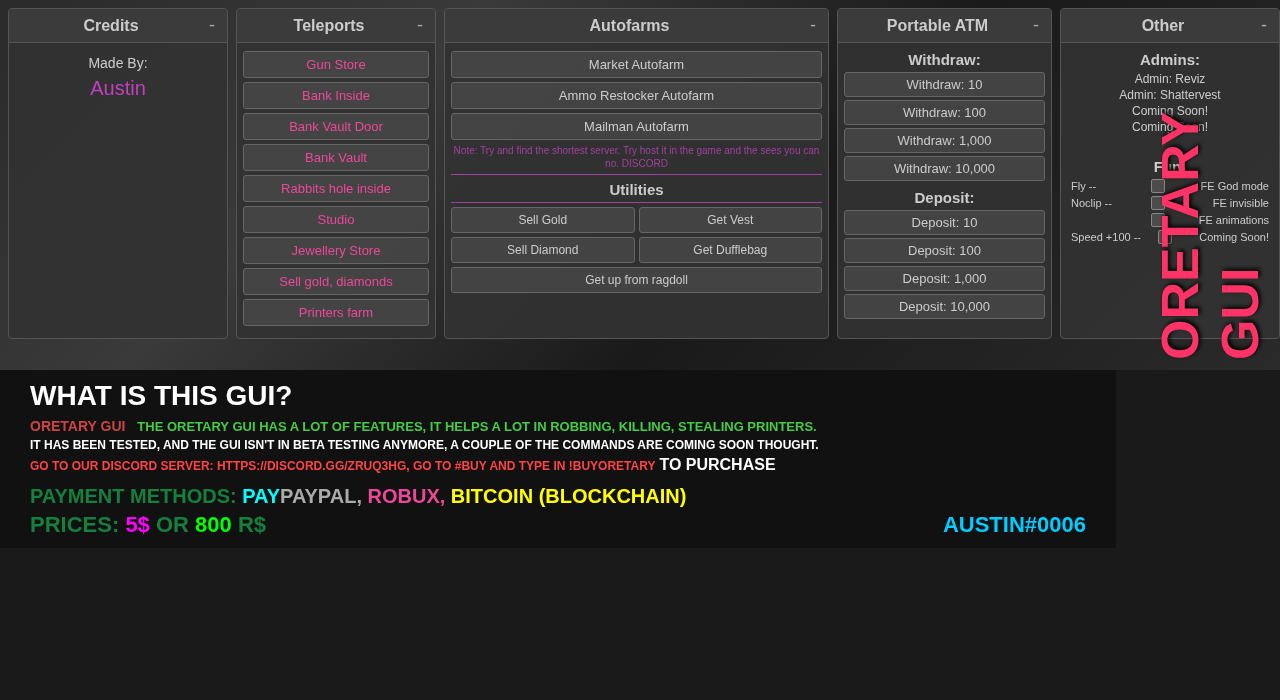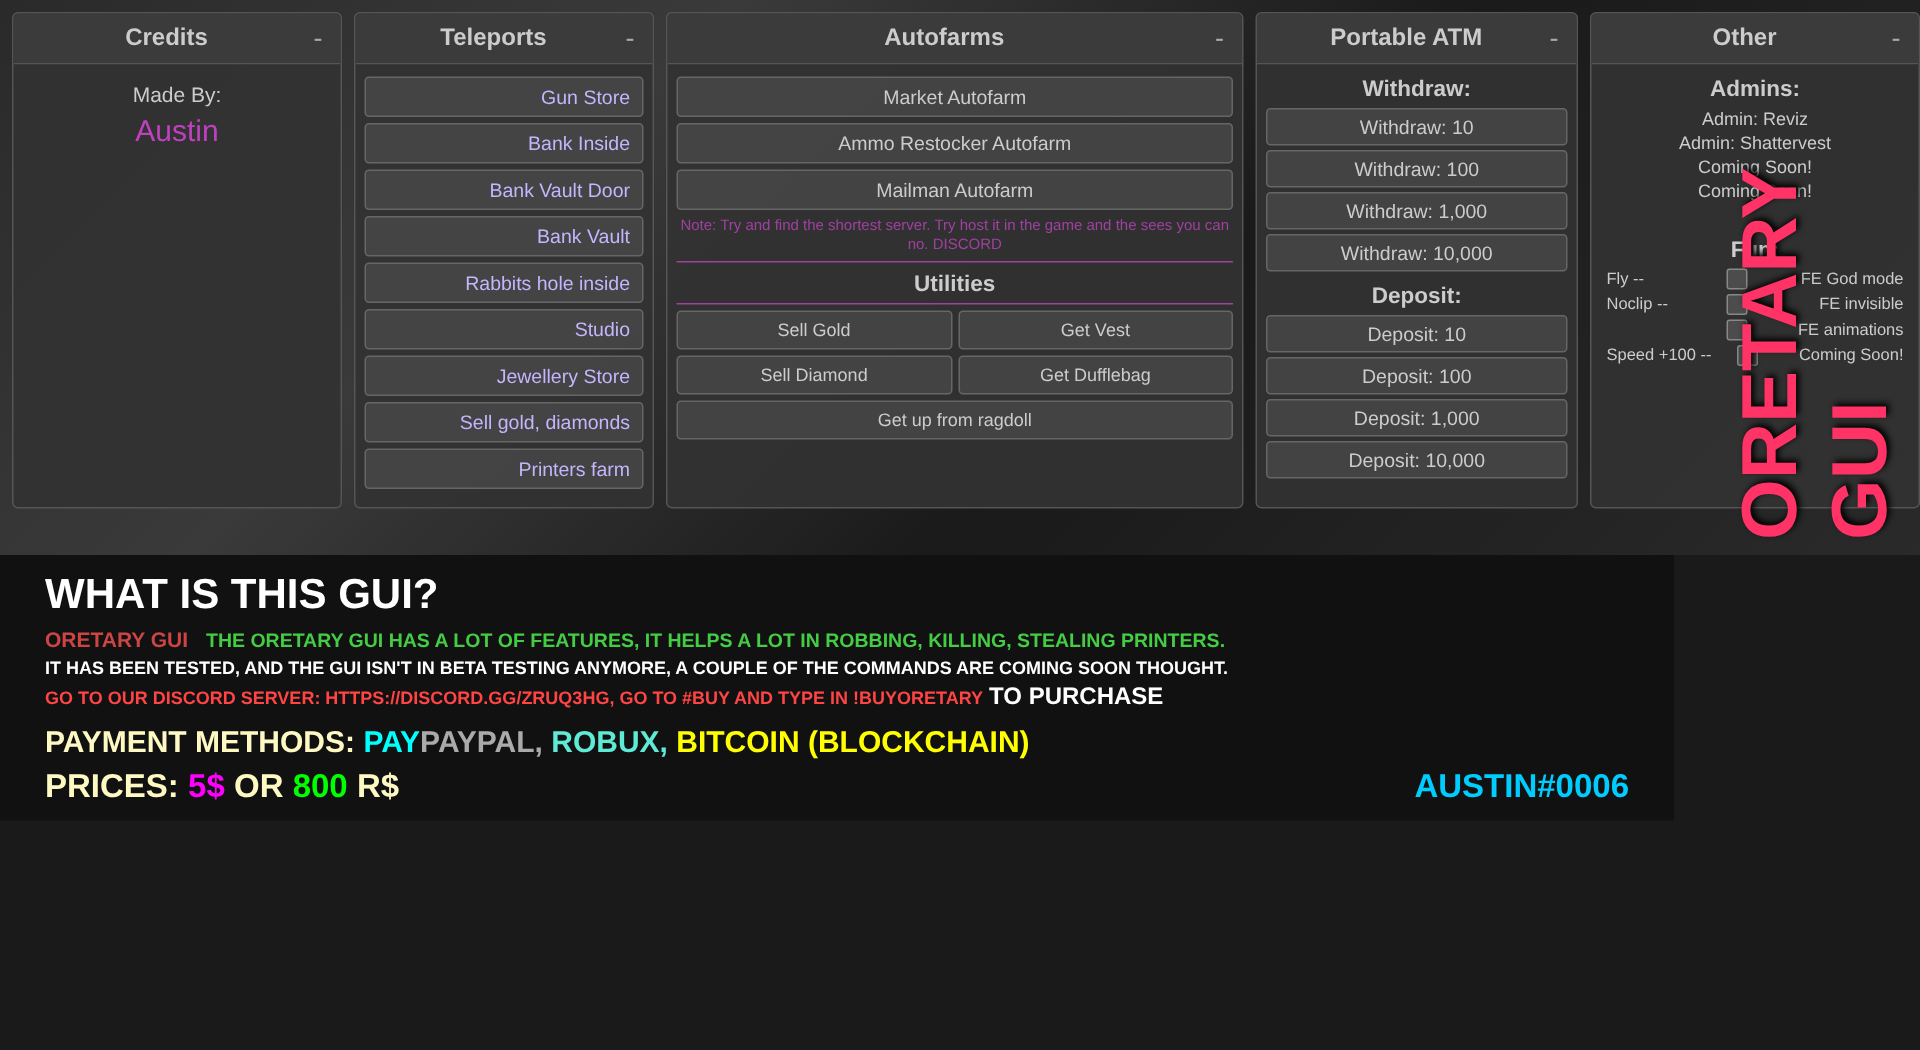--- a/index.html
+++ b/index.html
@@ -67,26 +67,26 @@
 
     
     .teleports-panel { min-width: 200px; }
 
     .tp-btn {
       display: block;
       width: 100%;
       background: rgba(70,70,70,0.9);
       border: 1px solid #666;
       border-radius: 3px;
-      color: #c4b5fd;
+      color: #ec4899;
       font-size: 13px;
       padding: 5px 8px;
       margin-bottom: 4px;
       cursor: pointer;
-      text-align: right;
+      text-align: center;
     }
 
     
     .autofarms-panel { min-width: 210px; }
 
     .af-btn {
       display: block;
       width: 100%;
       background: rgba(70,70,70,0.9);
       border: 1px solid #666;
@@ -281,21 +281,21 @@
     .to-purchase { color: #fff; font-size: 14px; }
 
     .payment-line {
       font-size: 20px;
       font-weight: 900;
       font-family: 'Arial Black', sans-serif;
       text-transform: uppercase;
       margin-bottom: 4px;
     }
 
-    .pay-white { color: #fef9c3; }
+    .pay-white { color: #15803d; }
     .pay-cyan { color: #0ff; }
     .pay-pal { color: #aaa; }
     .pay-green { color: #0f0; }
     .pay-yellow { color: #ff0; }
 
     .prices-line {
       font-size: 22px;
       font-weight: 900;
       font-family: 'Arial Black', sans-serif;
       text-transform: uppercase;
@@ -445,21 +445,21 @@
     <span class="green-text" style="font-size:13px; margin-left:8px;">THE ORETARY GUI HAS A LOT OF FEATURES, IT HELPS A LOT IN ROBBING, KILLING, STEALING PRINTERS.</span>
   </div>
   <div class="bottom-desc">IT HAS BEEN TESTED, AND THE GUI ISN'T IN BETA TESTING ANYMORE, A COUPLE OF THE COMMANDS ARE COMING SOON THOUGHT.</div>
   <div style="display:flex; align-items:baseline; gap:4px; margin-bottom:6px;">
     <span class="discord-line">GO TO OUR DISCORD SERVER: HTTPS://DISCORD.GG/ZRUQ3HG, GO TO #BUY AND TYPE IN !BUYORETARY</span>
     <span class="to-purchase" style="font-size:16px; font-weight:900; font-family:'Arial Black',sans-serif; color:#fff; text-transform:uppercase;">TO PURCHASE</span>
   </div>
   <div class="payment-line">
     <span class="pay-white">PAYMENT METHODS:</span>
     <span class="pay-cyan"> PAY</span><span class="pay-pal">PAYPAL,</span>
-    <span class="pay-green"> </span><span style="color:#5eead4;">ROBUX,</span>
+    <span class="pay-green"> </span><span style="color:#ec4899;">ROBUX,</span>
     <span class="pay-yellow"> </span><span style="color:#ff0;">BITCOIN (BLOCKCHAIN)</span>
   </div>
   <div class="prices-line">
     <span class="pay-white">PRICES:</span>
     <span class="price-pink">&nbsp;</span>
     <span class="price-pink">5$</span>
     <span class="pay-white">&nbsp;</span>
     <span class="pay-white">OR</span>
     <span class="price-green">&nbsp;</span>
     <span class="price-green">800</span>

